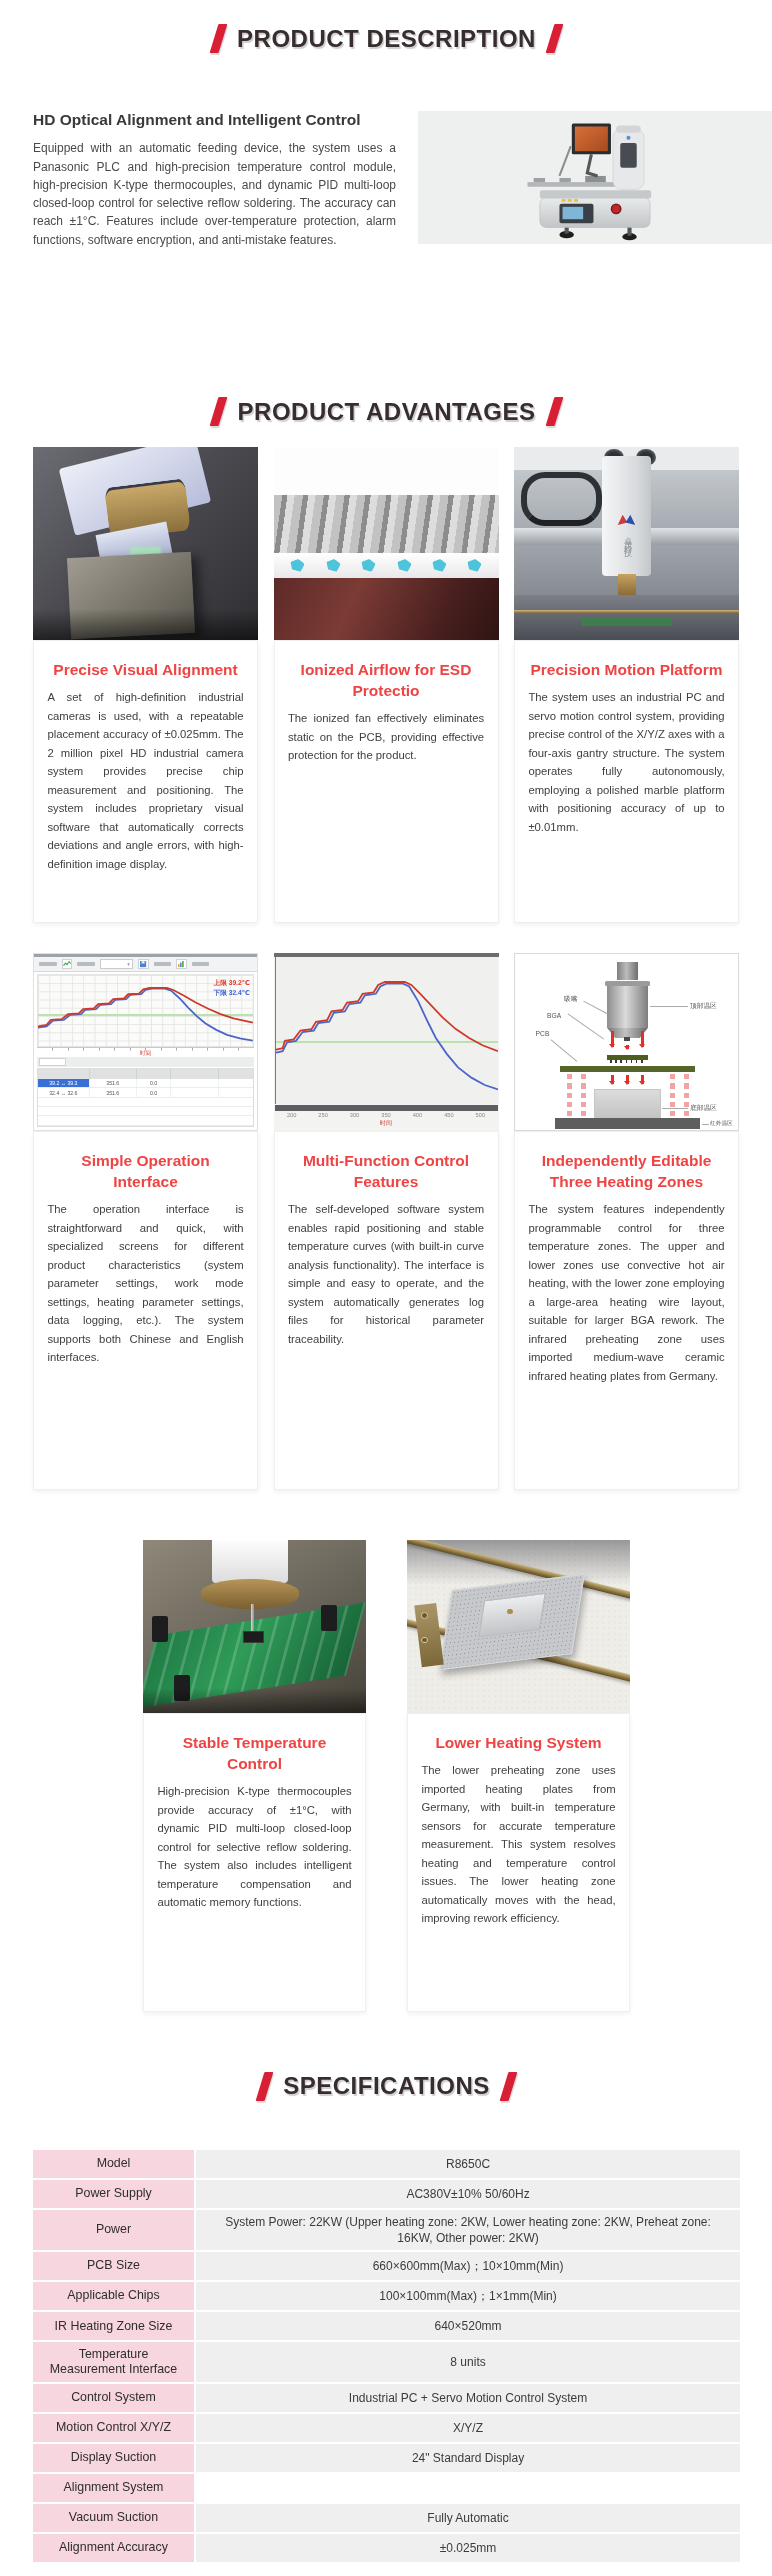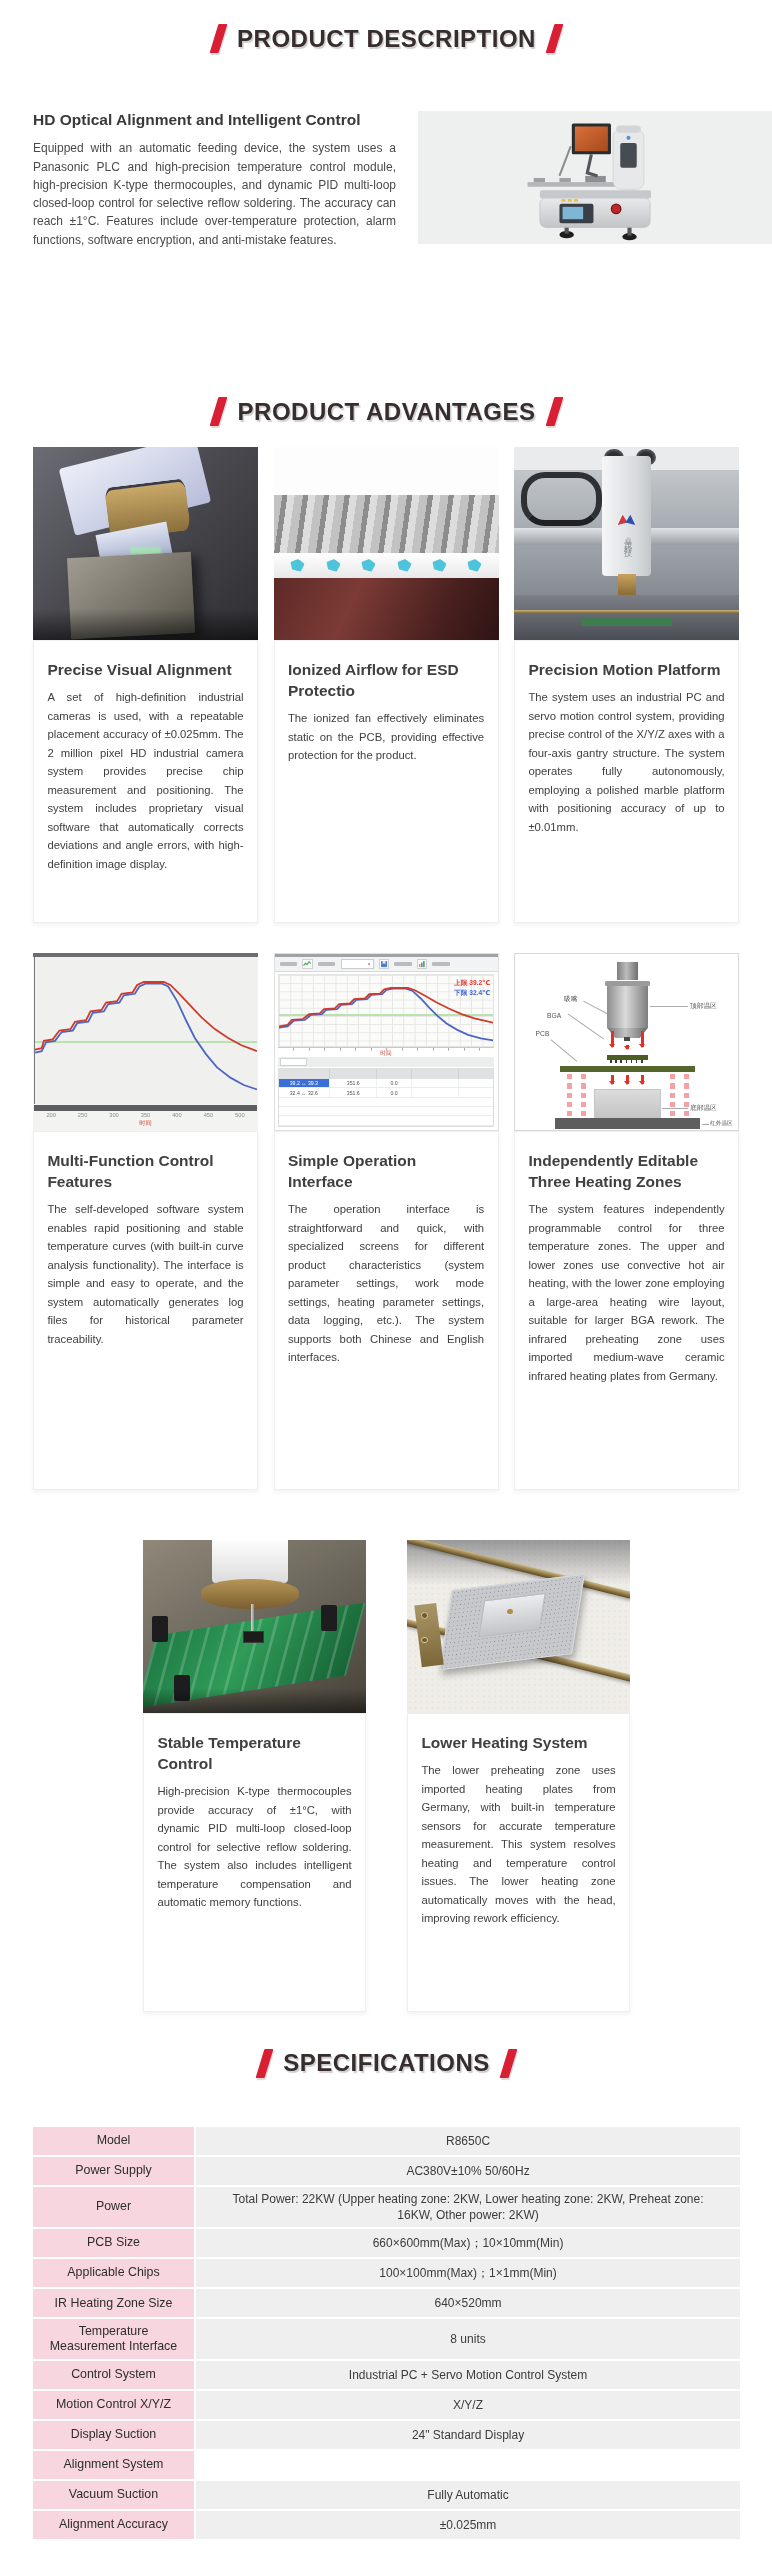--- a/index.html
+++ b/index.html
@@ -9,21 +9,21 @@
   .page { position:relative; width:773px; min-height:2777px; background:#fff; overflow:hidden; }
 
   
   .sec-header { display:flex; justify-content:center; align-items:center; gap:14.4px; }
   .sec-header .title { font-size:24px; font-weight:800; letter-spacing:0.5px; color:var(--ink);
     text-shadow:1.5px 2.1px 1px #cfcfcf; white-space:nowrap; }
   .slash { width:8.8px; height:29px; background:var(--red); transform:skewX(-17deg);
     border-radius:1px; box-shadow:1.5px 2.1px 1px #d9d9d9; }
   .hdr1 { padding-top:24px; }
   .hdr2 { margin-top:148px; }
-  .hdr3 { margin-top:37px; }
+  .hdr3 { margin-top:60px; }
 
   
   .desc { display:flex; align-items:flex-start; padding-left:33px; margin-top:58px; }
   .desc-left { width:363px; }
   .desc-left h2 { font-size:15.5px; font-weight:700; color:#3a3a3a; margin-bottom:10.3px; }
   .desc-left p { font-size:12px; line-height:18.3px; text-align:justify; color:#4a4a4a; }
   .desc-image { width:355px; height:133px; margin-left:21.6px; background:#edf0ee;
     display:flex; justify-content:center; align-items:center; overflow:hidden; }
 
   
@@ -35,22 +35,22 @@
   .row3 .adv-card { width:223px; }
   .adv-photo { position:relative; overflow:hidden; width:100%; }
   .row1 .adv-photo { height:193px; }
   .row2 .adv-photo { height:178px; }
   .row3 .adv-photo { height:173px; }
   .adv-body { background:#fff; border:0.5px solid #efefef; box-shadow:0 1.5px 4.6px rgba(0,0,0,.06);
     padding:18.5px 13.4px 13.4px; overflow:hidden; }
   .row1 .adv-body { height:283px; }
   .row2 .adv-body { height:359px; }
   .row3 .adv-body { height:299px; }
-  .adv-body h3 { font-size:15.5px; line-height:21px; font-weight:700; color:#404040;
-    margin-bottom:8.2px; }
+  .adv-body h3 { font-size:15.5px; line-height:21px; font-weight:700; color:#ef4444;
+    text-align:center; margin-bottom:8.2px; }
   .adv-body p { font-size:11.3px; line-height:18.5px; text-align:justify; color:#404040; }
 
   
   .ph-camera { background:linear-gradient(135deg,#6c6c74,#4a4a50 45%,#2e2e32); }
   .cam-bracket { position:absolute; left:14%; top:2%; width:62%; height:36%; border-radius:4.1px;
     background:linear-gradient(160deg,#eceef8,#b7bdda); transform:rotate(-14deg); }
   .cam-lens { position:absolute; left:33%; top:19%; width:36%; height:27%; border-radius:7.2px/13.4px;
     background:linear-gradient(#c9a868,#8a6f3c); transform:rotate(-7deg); border-top:3.6px solid #3c3c40; }
   .cam-holder { position:absolute; left:29%; top:42%; width:32%; height:17%;
     background:linear-gradient(#e0e5f3,#a8b0cd); transform:rotate(-11deg); }
@@ -345,50 +345,20 @@
         <div class="mo-pcb"></div>
       </div>
       <div class="adv-body">
         <h3>Precision Motion Platform</h3>
         <p>The system uses an industrial PC and servo motion control system, providing precise control of the X/Y/Z axes with a four-axis gantry structure. The system operates fully autonomously, employing a polished marble platform with positioning accuracy of up to ±0.01mm.</p>
       </div>
     </article>
   </section>
 
   <section class="adv-row row2">
-    <article class="adv-card">
-      <div class="adv-photo">
-        <div class="chart-box">
-          <div class="cb-top"></div>
-          <div class="cb-plot">
-            <div class="green-line"></div>
-            <svg class="plot-svg" viewBox="0 0 100 100" preserveAspectRatio="none">
-              <polyline points="0,65 3,64 5,58 9,57 12,51 17,50 19,45 24,44 26,38 31,37 33,32 38,31 40,26 45,25 47,20 50,18 57,18 60,20 64,30 68,43 72,55 77,66 82,75 88,82 94,87 100,90" stroke="#4c66c8"></polyline>
-              <polyline points="0,63 3,62 4,57 8,56 11,50 16,49 18,44 23,43 25,37 30,36 32,31 37,30 39,25 44,24 46,19 49,17 58,17 61,19 65,25 70,33 75,41 81,49 87,55 93,60 100,64" stroke="#cf3a2a"></polyline>
-            </svg>
-          </div>
-          <div class="cb-scroll"></div>
-          <div class="cb-ticks">
-            <span>200</span>
-            <span>250</span>
-            <span>300</span>
-            <span>350</span>
-            <span>400</span>
-            <span>450</span>
-            <span>500</span>
-          </div>
-          <div class="cb-xlabel">时间</div>
-        </div>
-      </div>
-      <div class="adv-body">
-        <h3>Multi-Function Control Features</h3>
-        <p>The self-developed software system enables rapid positioning and stable temperature curves (with built-in curve analysis functionality). The interface is simple and easy to operate, and the system automatically generates log files for historical parameter traceability.</p>
-      </div>
-    </article>
-
     <article class="adv-card">
       <div class="adv-photo">
         <div class="ui-box">
           <div class="ui-titlebar"></div>
           <div class="ui-toolbar">
             <span class="tb-bar"></span>
             <span class="tb-icon">
               <svg viewBox="0 0 16 16">
                   <polyline points="1,11 5,6 8,9 12,3 15,7" fill="none" stroke="#3fa34d" stroke-width="2"></polyline>
                 </svg>
@@ -460,20 +430,50 @@
         </div>
       </div>
       <div class="adv-body">
         <h3>Simple Operation Interface</h3>
         <p>The operation interface is straightforward and quick, with specialized screens for different product characteristics (system parameter settings, work mode settings, heating parameter settings, data logging, etc.). The system supports both Chinese and English interfaces.</p>
       </div>
     </article>
 
     <article class="adv-card">
       <div class="adv-photo">
+        <div class="chart-box">
+          <div class="cb-top"></div>
+          <div class="cb-plot">
+            <div class="green-line"></div>
+            <svg class="plot-svg" viewBox="0 0 100 100" preserveAspectRatio="none">
+              <polyline points="0,65 3,64 5,58 9,57 12,51 17,50 19,45 24,44 26,38 31,37 33,32 38,31 40,26 45,25 47,20 50,18 57,18 60,20 64,30 68,43 72,55 77,66 82,75 88,82 94,87 100,90" stroke="#4c66c8"></polyline>
+              <polyline points="0,63 3,62 4,57 8,56 11,50 16,49 18,44 23,43 25,37 30,36 32,31 37,30 39,25 44,24 46,19 49,17 58,17 61,19 65,25 70,33 75,41 81,49 87,55 93,60 100,64" stroke="#cf3a2a"></polyline>
+            </svg>
+          </div>
+          <div class="cb-scroll"></div>
+          <div class="cb-ticks">
+            <span>200</span>
+            <span>250</span>
+            <span>300</span>
+            <span>350</span>
+            <span>400</span>
+            <span>450</span>
+            <span>500</span>
+          </div>
+          <div class="cb-xlabel">时间</div>
+        </div>
+      </div>
+      <div class="adv-body">
+        <h3>Multi-Function Control Features</h3>
+        <p>The self-developed software system enables rapid positioning and stable temperature curves (with built-in curve analysis functionality). The interface is simple and easy to operate, and the system automatically generates log files for historical parameter traceability.</p>
+      </div>
+    </article>
+
+    <article class="adv-card">
+      <div class="adv-photo">
         <div class="hz-box">
           <div class="hz-motor"></div>
           <div class="hz-flange"></div>
           <div class="hz-head"></div>
           <div class="hz-headfoot"></div>
           <div class="hz-tip"></div>
           <div class="hz-arrow" style="left:96px;top:77px;height:16.5px"></div>
           <div class="hz-arrow" style="left:111px;top:91px;height:4.1px"></div>
           <div class="hz-arrow" style="left:126px;top:77px;height:16.5px"></div>
           <div class="hz-bga"></div>
@@ -556,21 +556,21 @@
     <div class="spec-row">
       <div class="spec-label">Model</div>
       <div class="spec-value">R8650C</div>
     </div>
     <div class="spec-row">
       <div class="spec-label">Power Supply</div>
       <div class="spec-value">AC380V±10% 50/60Hz</div>
     </div>
     <div class="spec-row">
       <div class="spec-label">Power</div>
-      <div class="spec-value">Total Power: 22KW (Upper heating zone: 2KW, Lower heating zone: 2KW, Preheat zone: 16KW, Other power: 2KW)</div>
+      <div class="spec-value">System Power: 22KW (Upper heating zone: 2KW, Lower heating zone: 2KW, Preheat zone: 16KW, Other power: 2KW)</div>
     </div>
     <div class="spec-row">
       <div class="spec-label">PCB Size</div>
       <div class="spec-value">660×600mm(Max)；10×10mm(Min)</div>
     </div>
     <div class="spec-row">
       <div class="spec-label">Applicable Chips</div>
       <div class="spec-value">100×100mm(Max)；1×1mm(Min)</div>
     </div>
     <div class="spec-row">

